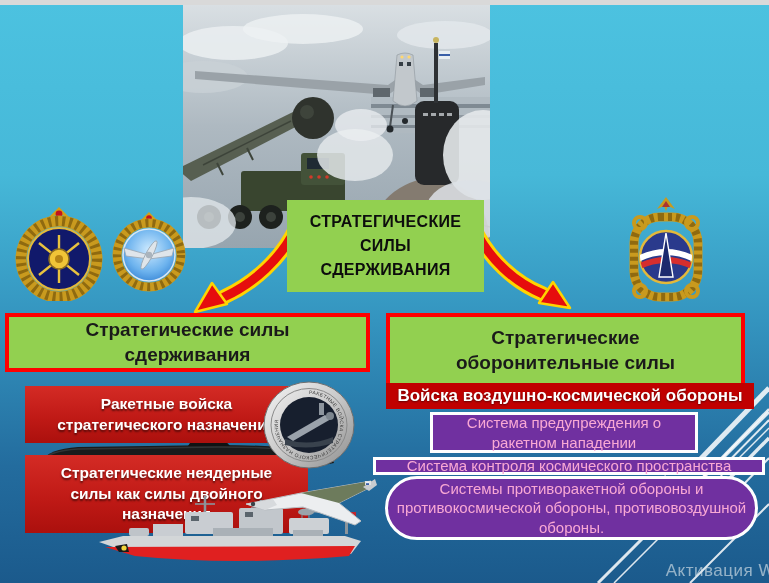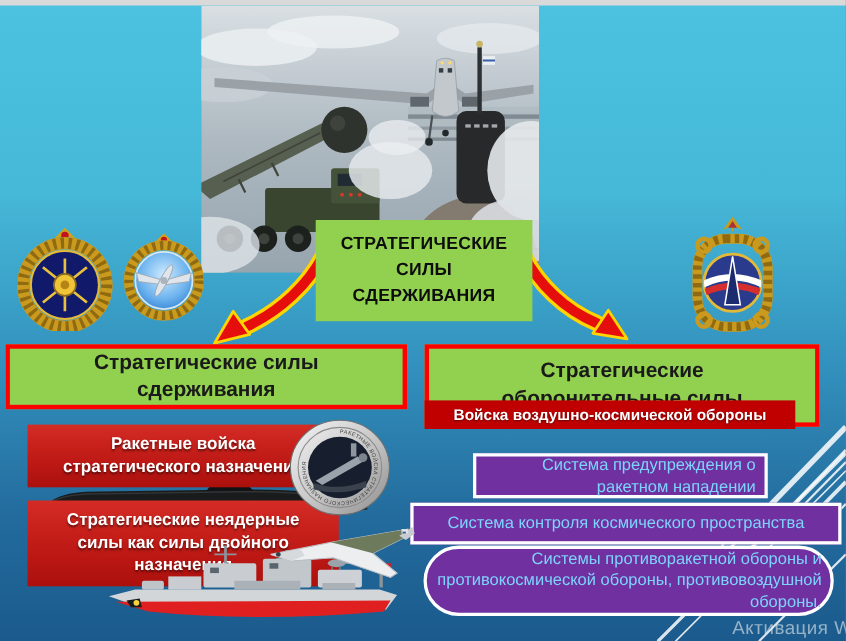--- a/index.html
+++ b/index.html
@@ -32,32 +32,32 @@
   .green-right{ left:386px; top:313px; width:359px; height:75px; padding:0 18px;}
   .red-box{
     background:linear-gradient(180deg,#d42b25 0%,#c01a16 55%,#ab100d 100%);
     color:#fff; font-weight:bold; text-align:center; z-index:2;
     display:flex; align-items:center; justify-content:center;
     text-shadow:0 2px 2px rgba(0,0,0,.55); line-height:1.35;
   }
   .red-lb1{ left:25px; top:386px; width:283px; height:57px; font-size:15.5px; padding:0 14px;}
   .red-lb2{ left:25px; top:455px; width:283px; height:78px; font-size:15.5px; padding:0 24px;}
   .red-header{
-    left:386px; top:364px; width:337px; height:26px; background:#c00000; z-index:2;
-    color:#fff; font-size:14px; font-weight:bold; display:flex; align-items:center;
+    left:386px; top:383px; width:368px; height:26px; background:#c00000; z-index:2;
+    color:#fff; font-size:17px; font-weight:bold; display:flex; align-items:center;
     justify-content:center; text-shadow:0 1px 2px rgba(0,0,0,.5);
   }
   .purple{
-    background:#7030a0; border:3px solid #ffffff; color:#7dd3fc; z-index:2;
-    display:flex; align-items:center; justify-content:center; text-align:right;
-    font-size:15px; line-height:1.3; padding:16px 8px;
+    background:#7030a0; border:3px solid #ffffff; color:#f9a8d4; z-index:2;
+    display:flex; align-items:center; justify-content:center; text-align:center;
+    font-size:15px; line-height:1.3; padding:6px 8px;
   }
   .purple1{ left:430px; top:412px; width:268px; height:41px;}
   .purple2{ left:373px; top:457px; width:392px; height:17px;}
-  .purple3{ left:385px; top:496px; width:373px; height:64px;border-radius:32px;}
+  .purple3{ left:385px; top:476px; width:373px; height:64px;border-radius:32px;}
   .coin{ left:263px; top:381px; width:92px; height:88px; z-index:3;}
   .sub{ left:38px; top:437px; width:300px; height:37px; z-index:1;}
   .bomber{ left:243px; top:477px; width:135px; height:56px; z-index:4;}
   .heli{ left:294px; top:503px; width:30px; height:17px; z-index:3;}
   .ship{ left:93px; top:494px; width:275px; height:80px; z-index:3;}
   .watermark{
     right:-6px; top:561px; z-index:6; font-size:17px; color:#dfe8ec; opacity:.62;
     letter-spacing:.5px;
   }
 </style>

